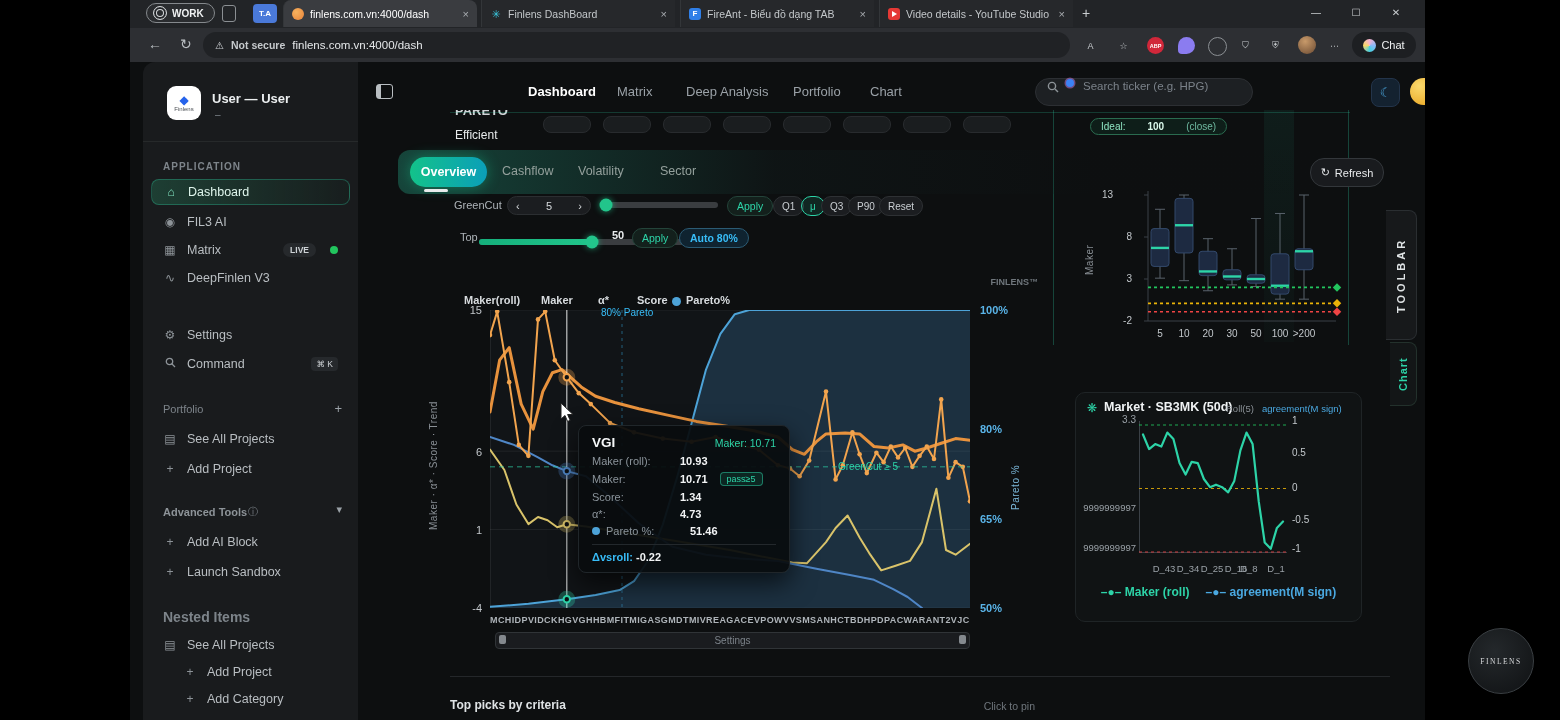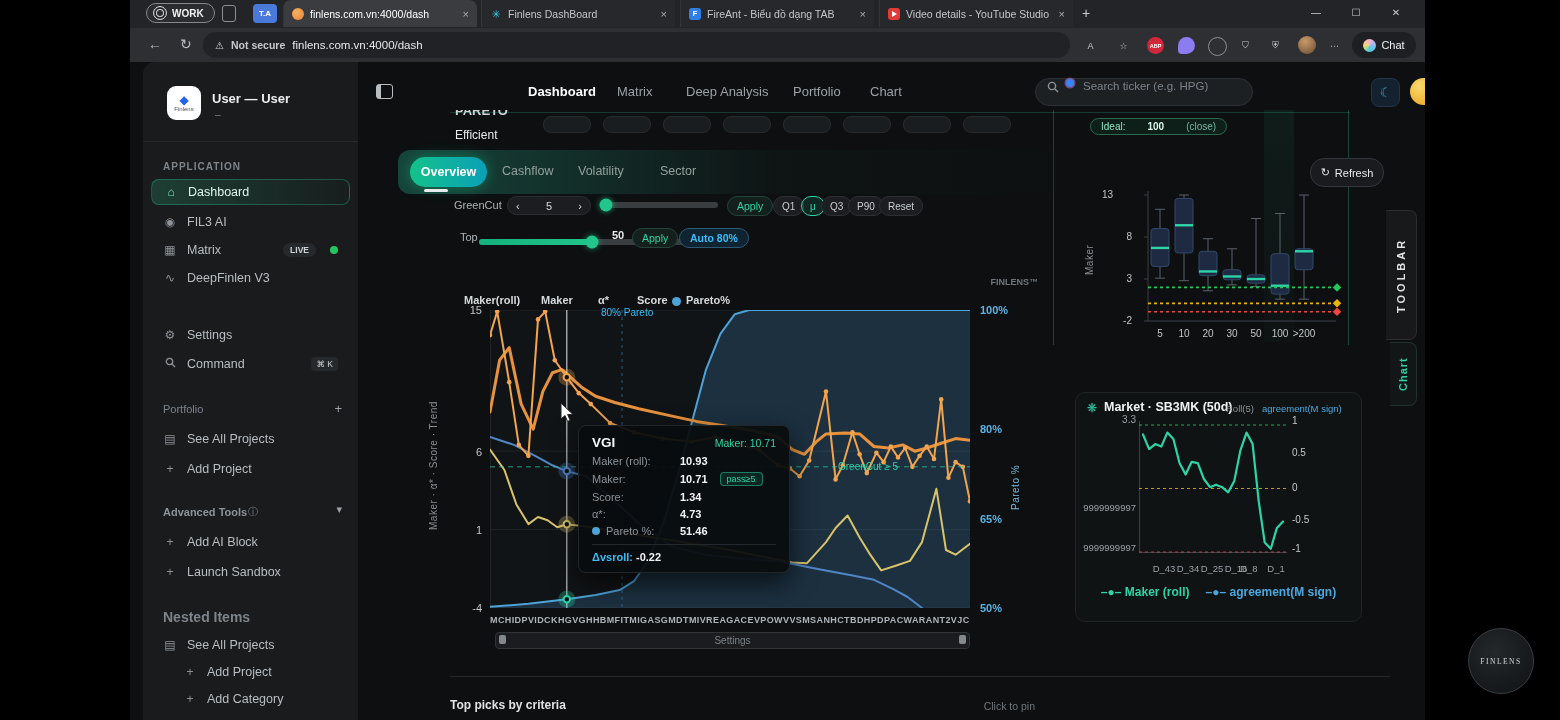--- a/index.html
+++ b/index.html
@@ -459,21 +459,21 @@
         <div class="tt-row">
             <span class="tt-l">Score:</span>
           <span class="tt-v">1.34</span>
           </div>
         <div class="tt-row">
             <span class="tt-l">α*:</span>
           <span class="tt-v">4.73</span>
           </div>
         <div class="tt-row">
             <span style="width:8px;height:8px;border-radius:50%;background:#4da3d8;margin-right:6px"></span>
-          <span class="tt-l" style="width:74px">Pareto %:</span>
+          <span class="tt-l" style="width:84px">Pareto %:</span>
           <span class="tt-v">51.46</span>
           </div>
         <div style="height:1px;background:#23282c;margin:7px 0 6px"></div>
         <div style="font-size:11px"><span style="color:#38bdf8;font-weight:bold">Δvsroll:</span>
           <span style="color:#f2f4f5;font-weight:bold">-0.22</span></div>
       </div>
 
       <div class="a" style="left:132px;top:505px;width:480px;overflow:hidden;white-space:nowrap;font-size:9px;letter-spacing:.4px;color:#aeb4b9;font-weight:bold">MCHIDPVIDCKHGVGHHBMFITMIGASGMDTMIVREAGACEVPOWVVSMSANHCTBDHPDPACWARANT2VJCGEETR</div>
       <div id="tkbar">
         <span class="handle" style="left:3px"></span>

